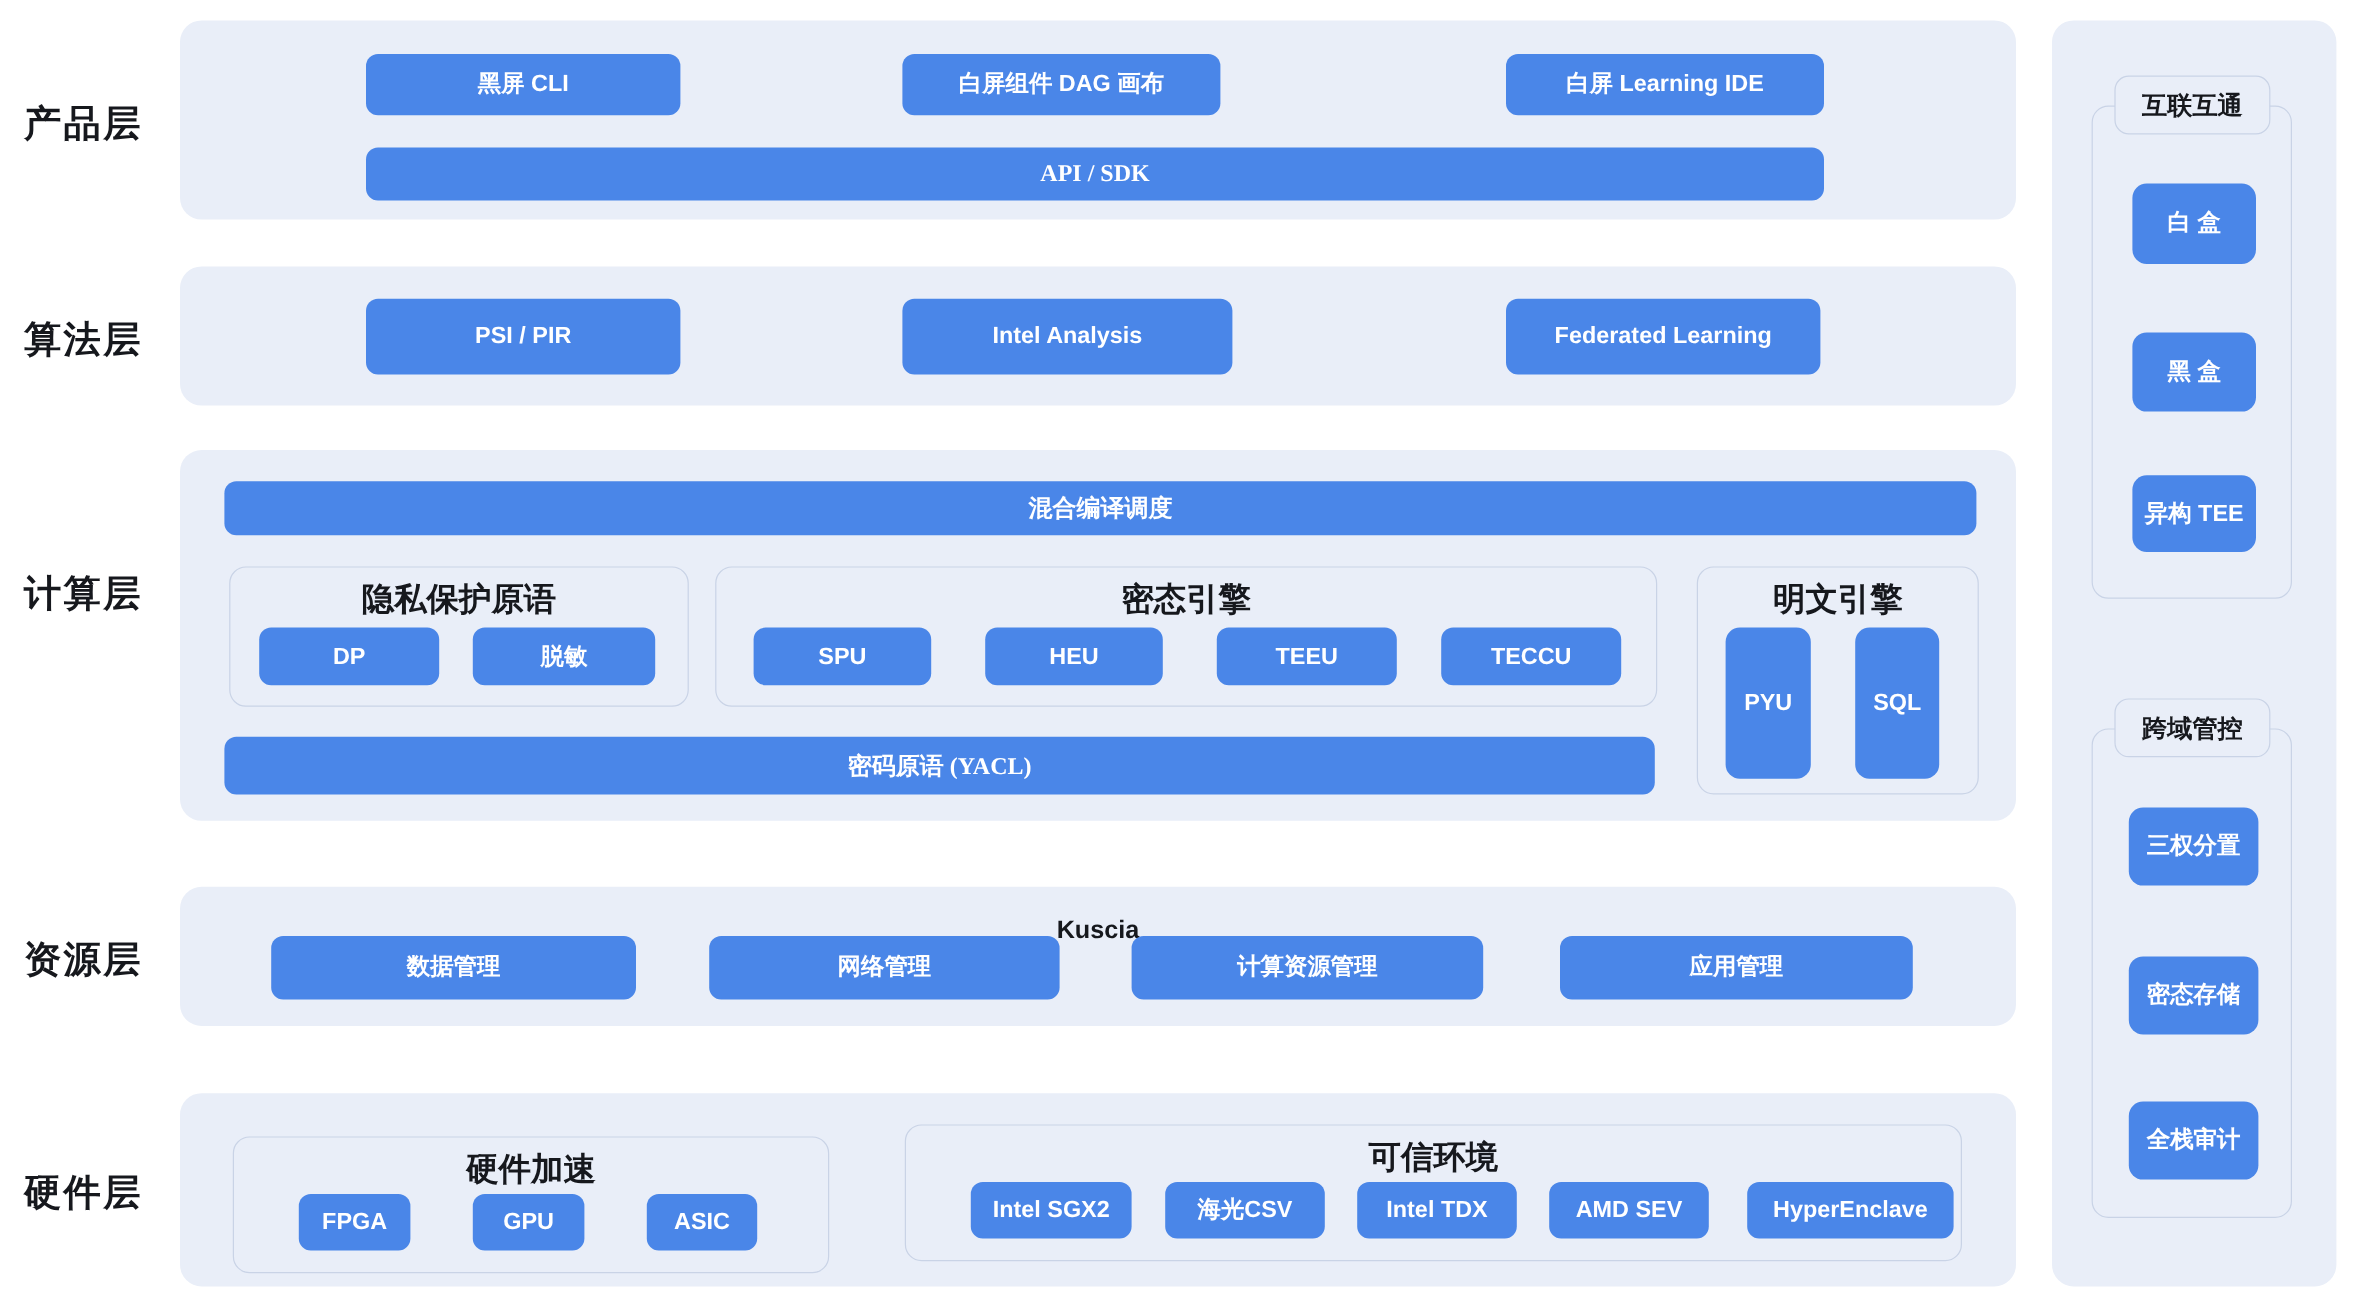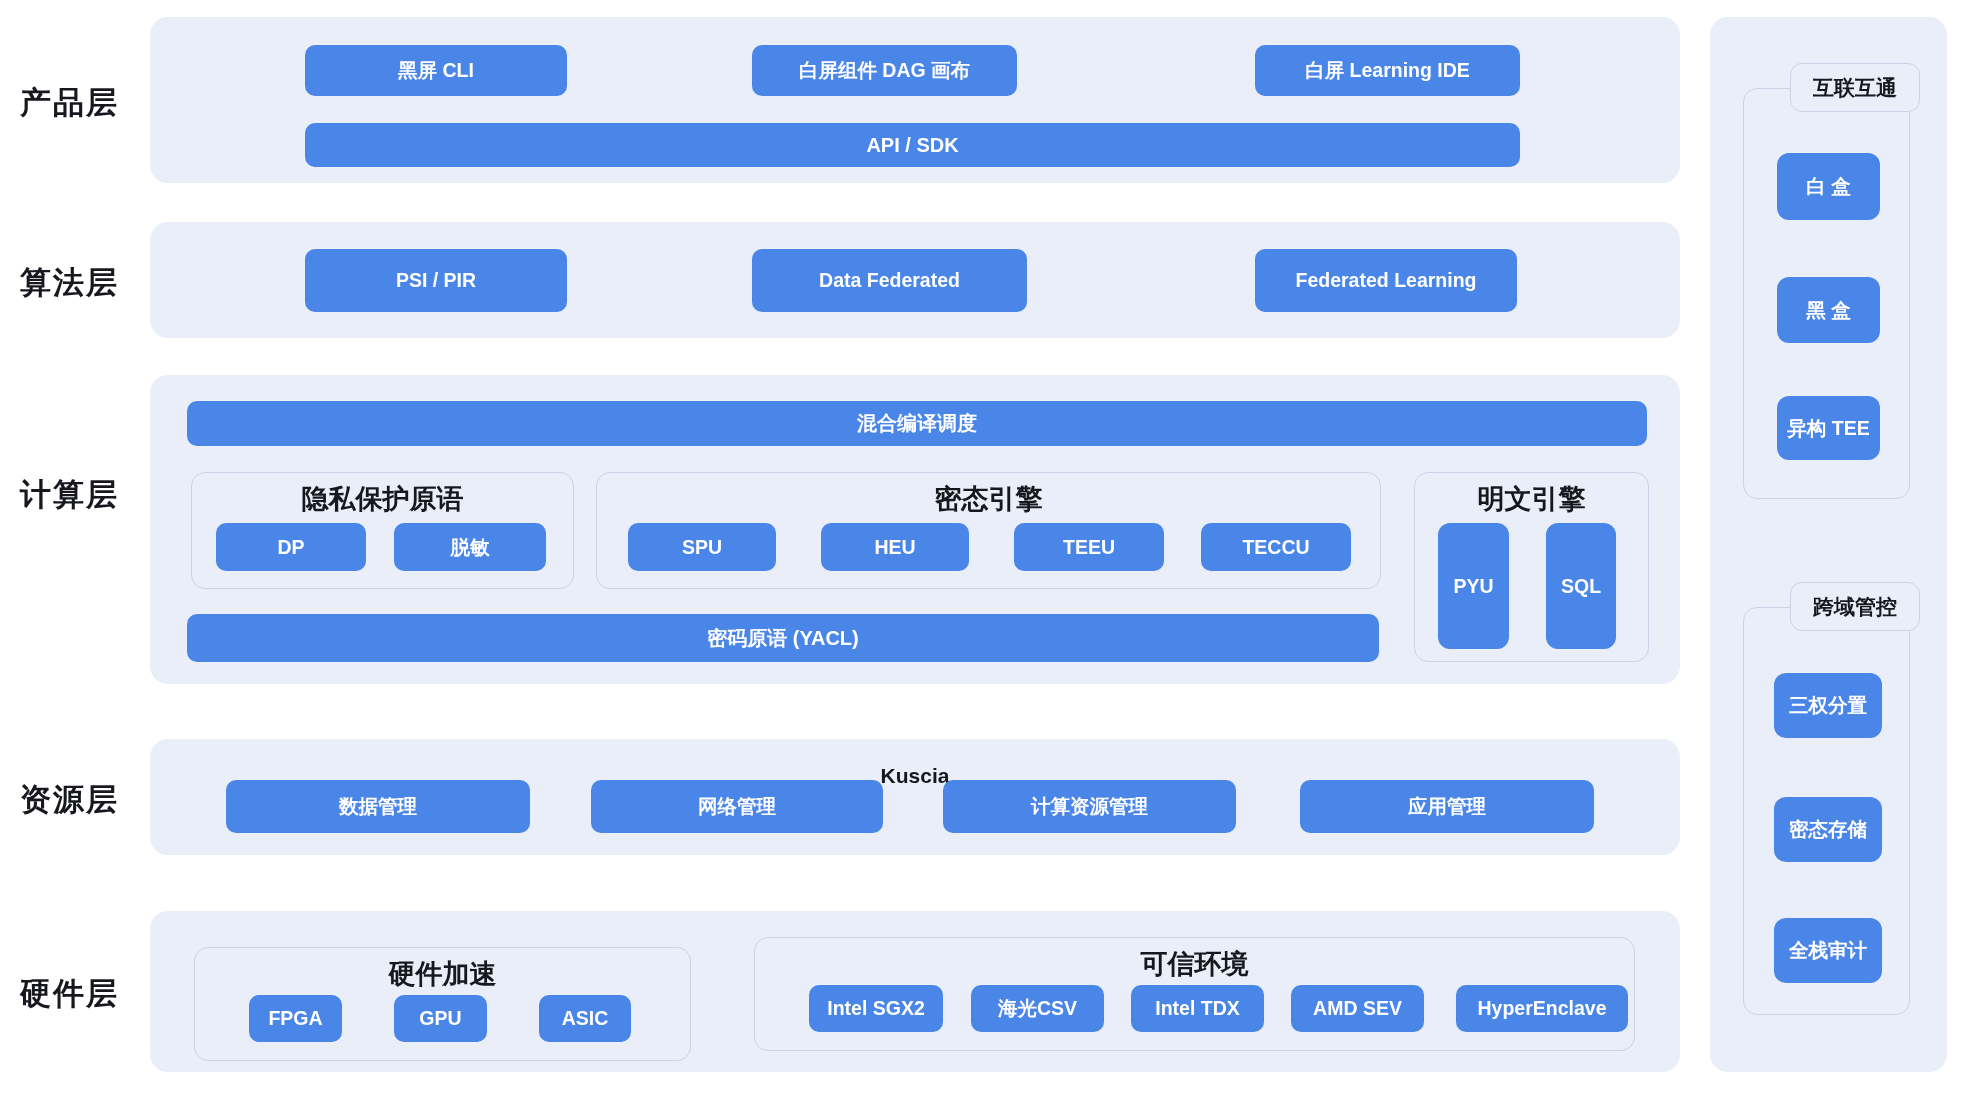--- a/index.html
+++ b/index.html
@@ -18,37 +18,37 @@
   }
   .btn{
     position:absolute;background:#4a86e8;color:#ffffff;border-radius:10px;
     display:flex;align-items:center;justify-content:center;text-align:center;
     font-size:19.5px;font-weight:bold;line-height:1.15;
   }
   .btn.tall{border-radius:12px;}
   .bar{
     position:absolute;background:#4a86e8;color:#ffffff;border-radius:10px;
     display:flex;align-items:center;justify-content:center;
-    font-size:20px;font-weight:bold;
+    font-size:20px;font-weight:bold;font-family:Liberation Serif, serif;
   }
   .group{
     position:absolute;border:1.5px solid #c9d3e6;border-radius:14px;
   }
   .group-title{
     position:absolute;left:0;top:8px;width:100%;text-align:center;
     font-size:27px;font-weight:bold;color:#16181d;
   }
   .panel-title{
     position:absolute;left:0;top:9px;width:100%;text-align:center;
     font-size:21px;font-weight:bold;color:#16181d;margin-top:16px;
   }
   .badge{
     position:absolute;background:#e9eef8;border:1.5px solid #c9d3e6;border-radius:12px;
     display:flex;align-items:center;justify-content:center;
-    font-size:21px;font-weight:bold;color:#16181d;z-index:3;margin-left:28px;
+    font-size:21px;font-weight:bold;color:#16181d;z-index:3;
   }
 </style>
 </head>
 <body>
 
 <div class="stage">
 
   <div class="layer-label" style="top:82px">产品层</div>
   <div class="layer-label" style="top:262px">算法层</div>
   <div class="layer-label" style="top:474px">计算层</div>
@@ -57,21 +57,21 @@
 
   <div class="panel" style="left:150px;top:17px;width:1530px;height:166px">
     <div class="btn" style="left:155px;top:28px;width:262px;height:51px">黑屏 CLI</div>
     <div class="btn" style="left:602px;top:28px;width:265px;height:51px">白屏组件 DAG 画布</div>
     <div class="btn" style="left:1105px;top:28px;width:265px;height:51px">白屏 Learning IDE</div>
     <div class="bar" style="left:155px;top:106px;width:1215px;height:44px">API / SDK</div>
   </div>
 
   <div class="panel" style="left:150px;top:222px;width:1530px;height:116px">
     <div class="btn" style="left:155px;top:27px;width:262px;height:63px">PSI / PIR</div>
-    <div class="btn" style="left:602px;top:27px;width:275px;height:63px">Data Federated</div>
+    <div class="btn" style="left:602px;top:27px;width:275px;height:63px">Intel Analysis</div>
     <div class="btn" style="left:1105px;top:27px;width:262px;height:63px">Federated Learning</div>
   </div>
 
   <div class="panel" style="left:150px;top:375px;width:1530px;height:309px">
     <div class="bar" style="left:37px;top:26px;width:1460px;height:45px">混合编译调度</div>
 
     <div class="group" style="left:41px;top:97px;width:381px;height:115px">
       <div class="group-title">隐私保护原语</div>
       <div class="btn" style="left:24px;top:50px;width:150px;height:48px">DP</div>
       <div class="btn" style="left:202px;top:50px;width:152px;height:48px">脱敏</div>

